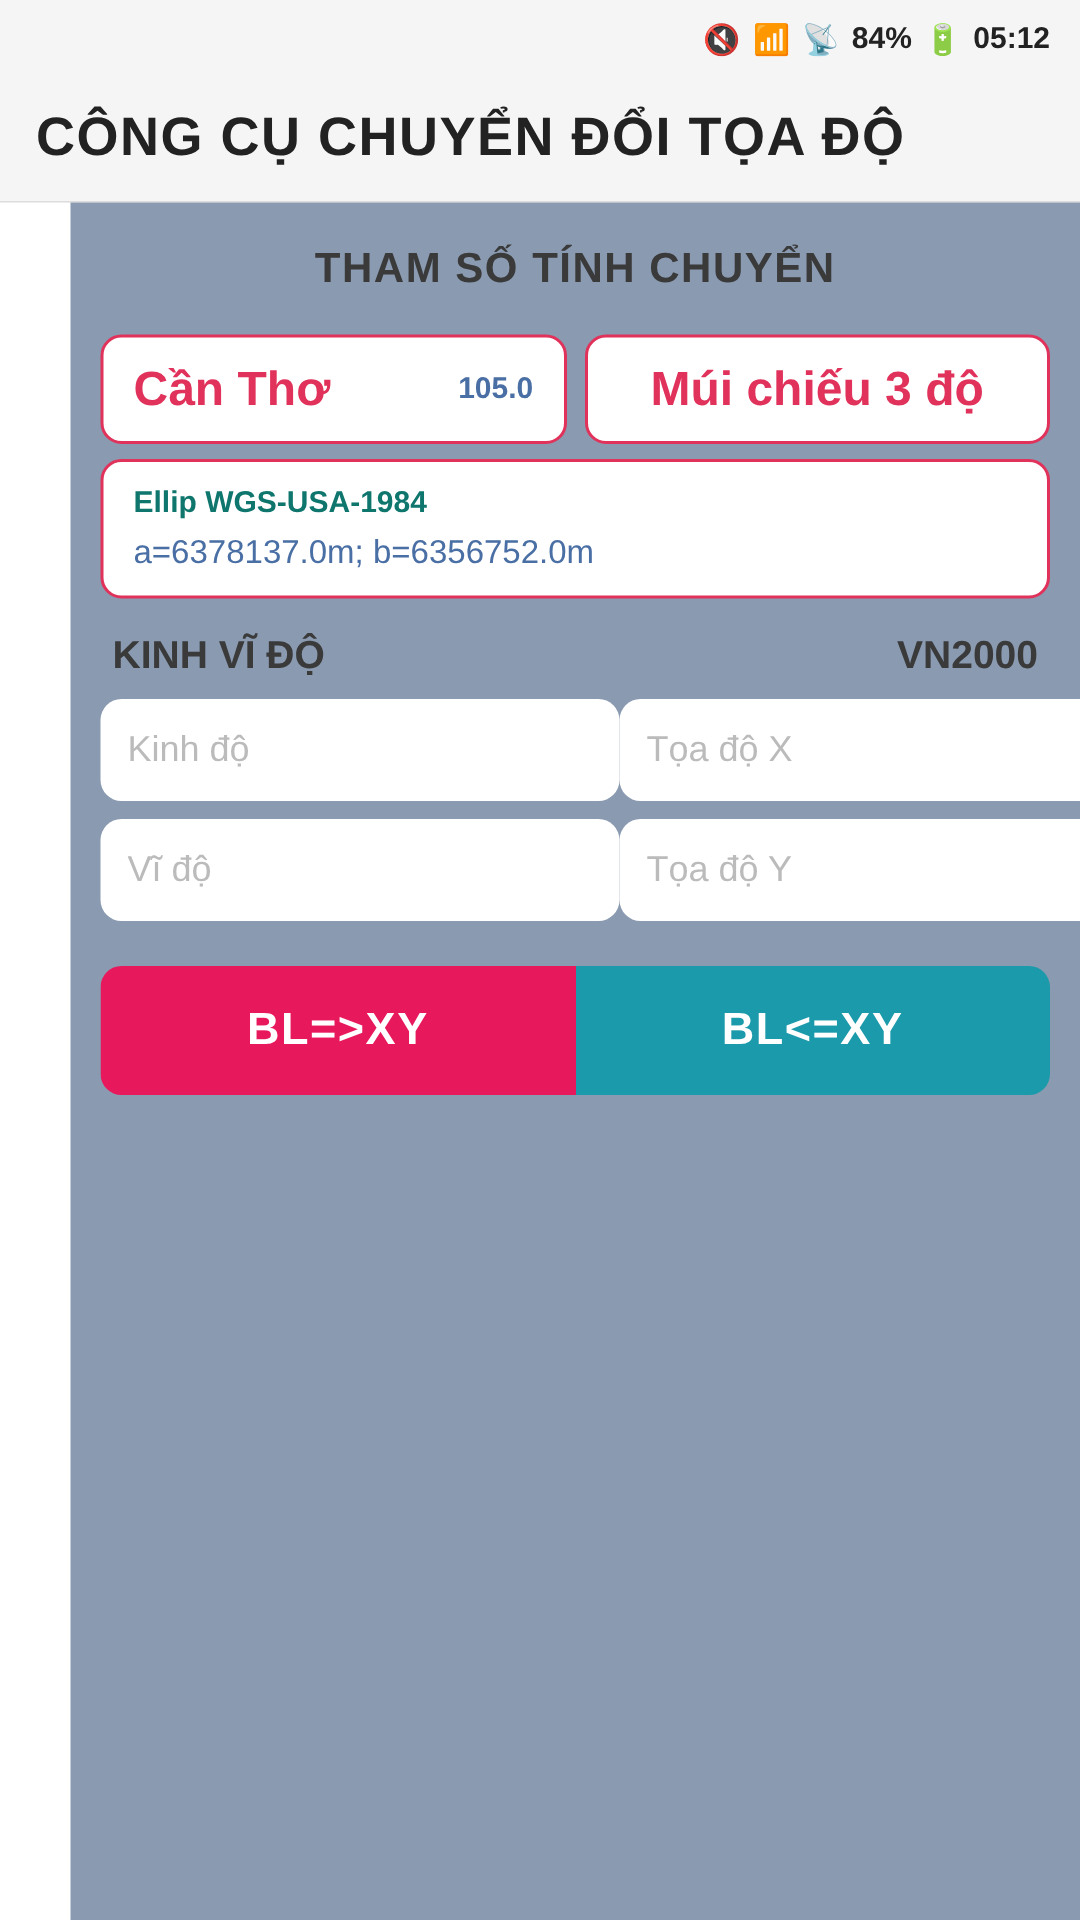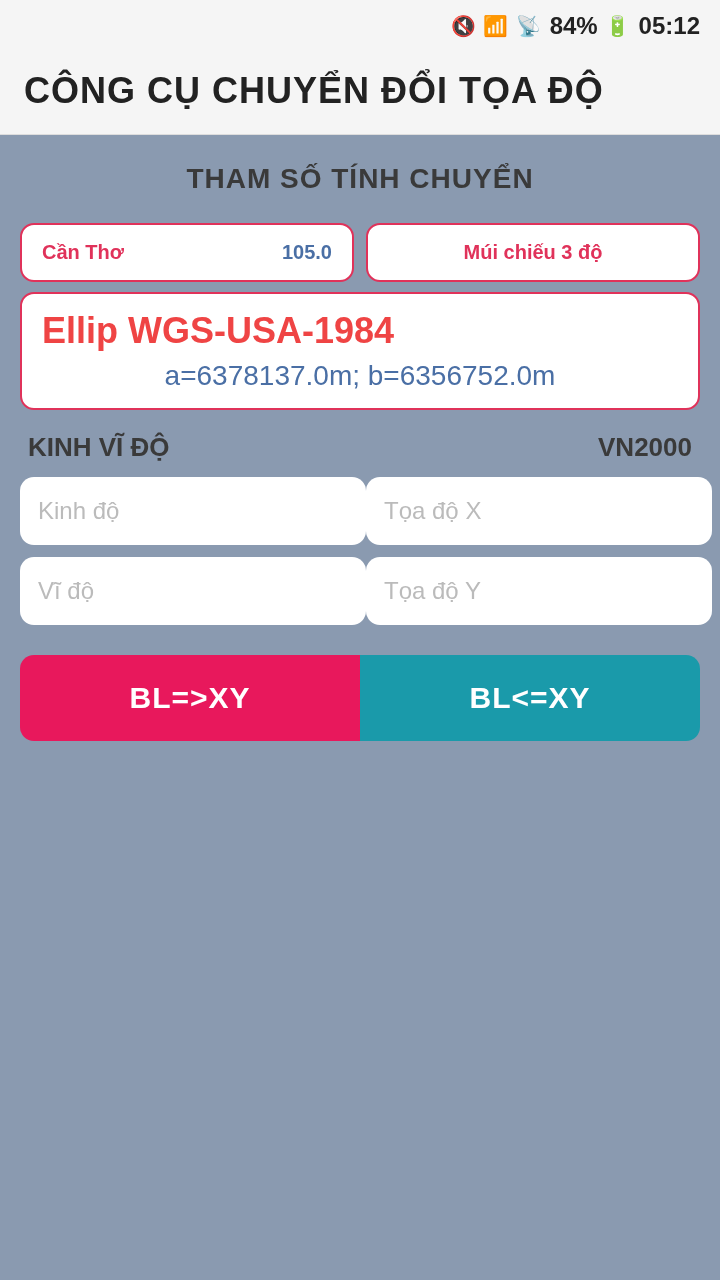--- a/index.html
+++ b/index.html
@@ -23,21 +23,21 @@
       justify-content: flex-end;
       padding: 0 20px;
       gap: 10px;
     }
     .status-bar-icons {
       display: flex;
       align-items: center;
       gap: 8px;
     }
     .status-text {
-      font-size: 24px;
+      font-size: 20px;
       font-weight: bold;
       color: #222;
     }
 
     
     .header {
       background: #f5f5f5;
       padding: 18px 24px 22px 24px;
       border-bottom: 1px solid #ddd;
     }
@@ -49,20 +49,21 @@
     }
 
     
     .main {
       background: #8a9ab0;
       flex: 1;
       padding: 28px 20px 40px 20px;
       display: flex;
       flex-direction: column;
       gap: 22px;
+      margin-left: 47px;
     }
 
     
     .section-title {
       text-align: center;
       font-size: 28px;
       font-weight: bold;
       color: #3a3a3a;
       letter-spacing: 1px;
       margin-bottom: 6px;
@@ -88,45 +89,45 @@
       border-radius: 14px;
       background: #fff;
       padding: 16px 20px;
       display: flex;
       align-items: center;
       justify-content: space-between;
       cursor: pointer;
       flex: 1;
     }
     .selector-box .label-pink {
-      font-size: 20px;
+      font-size: 32px;
       font-weight: bold;
       color: #e0325a;
     }
     .selector-box .value-blue {
       font-size: 20px;
       font-weight: bold;
       color: #4a6fa5;
     }
     .selector-box-full {
       border: 2px solid #e0325a;
       border-radius: 14px;
       background: #fff;
       padding: 16px 20px;
       cursor: pointer;
     }
     .selector-box-full .label-pink {
-      font-size: 36px;
-      font-weight: bold;
-      color: #ef4444;
+      font-size: 20px;
+      font-weight: bold;
+      color: #0f766e;
     }
     .selector-box-full .sub-text {
-      font-size: 28px;
+      font-size: 22px;
       color: #4a6fa5;
-      text-align: center;
+      text-align: left;
       margin-top: 8px;
     }
 
     
     .coord-header {
       display: flex;
       justify-content: space-between;
       padding: 0 8px;
     }
     .coord-label {

